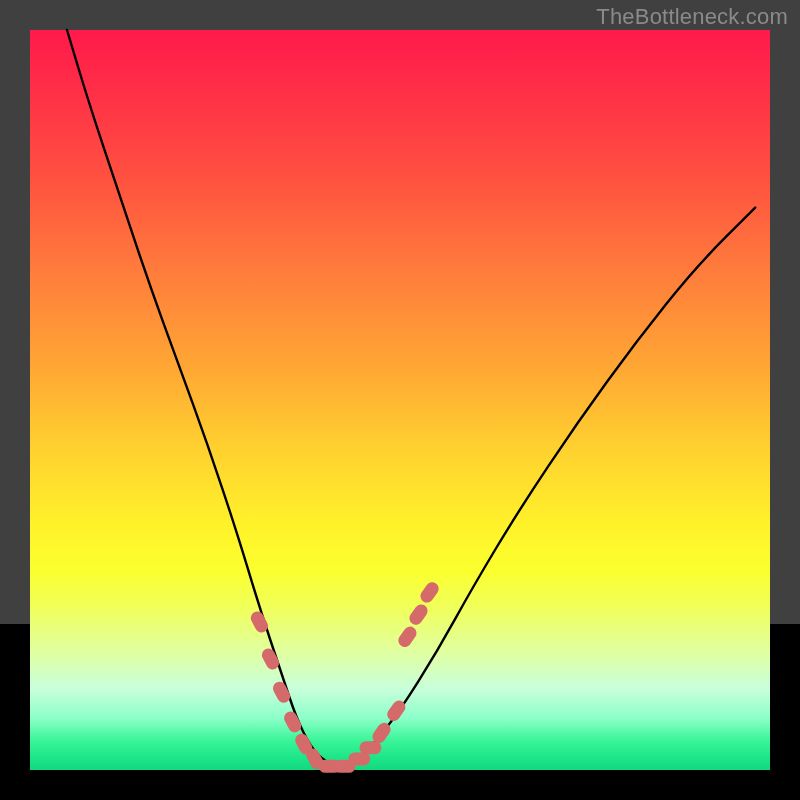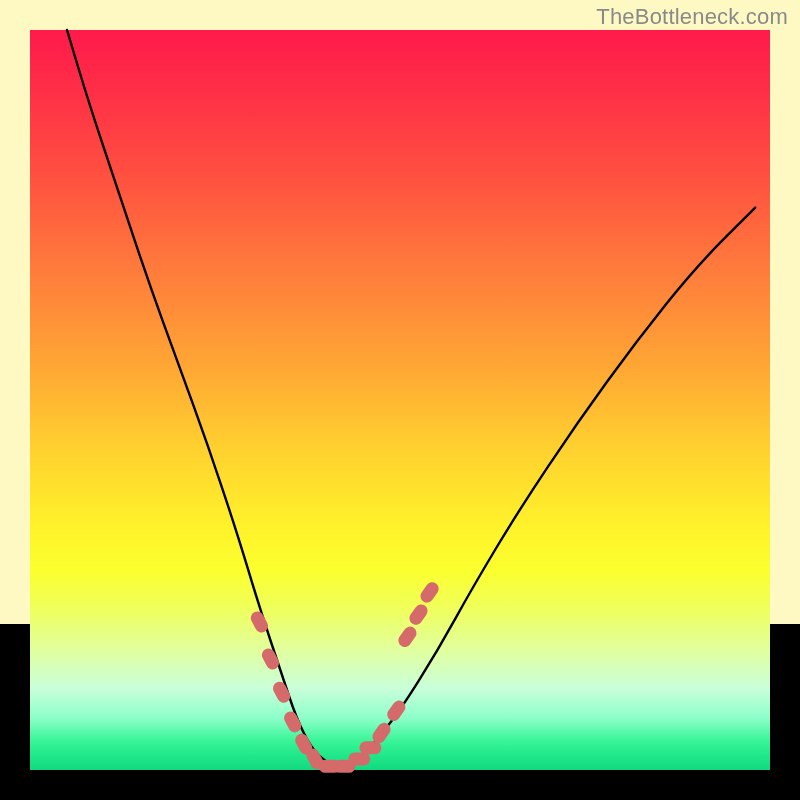--- a/index.html
+++ b/index.html
@@ -10,21 +10,21 @@
     background: #000;
     overflow: hidden;
     font-family: Arial, Helvetica, sans-serif;
   }
   .frame {
     position: absolute;
     top: 0;
     left: 0;
     width: 800px;
     height: 624px;
-    background: #fef9c3;
+    background: #404040;
   }
   .plot {
     position: absolute;
     top: 30px;
     left: 30px;
     width: 740px;
     height: 740px;
     background: linear-gradient(to bottom,
       #ff1a4b 0%,
       #ff2e47 8%,

